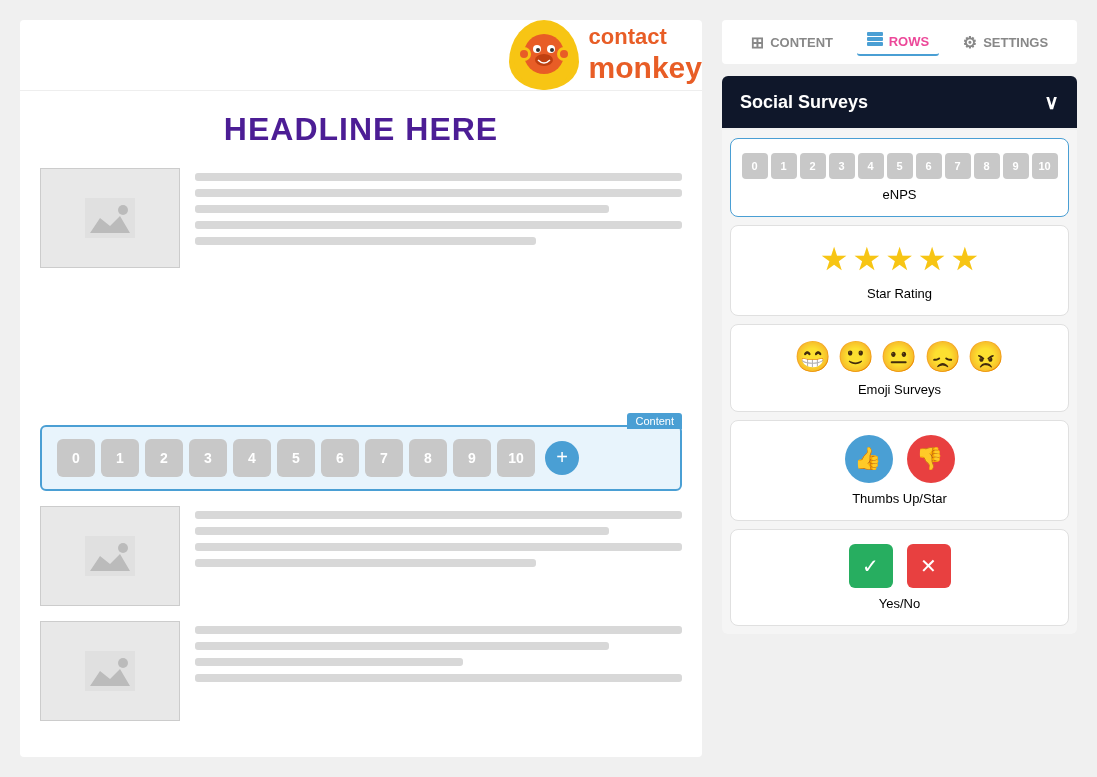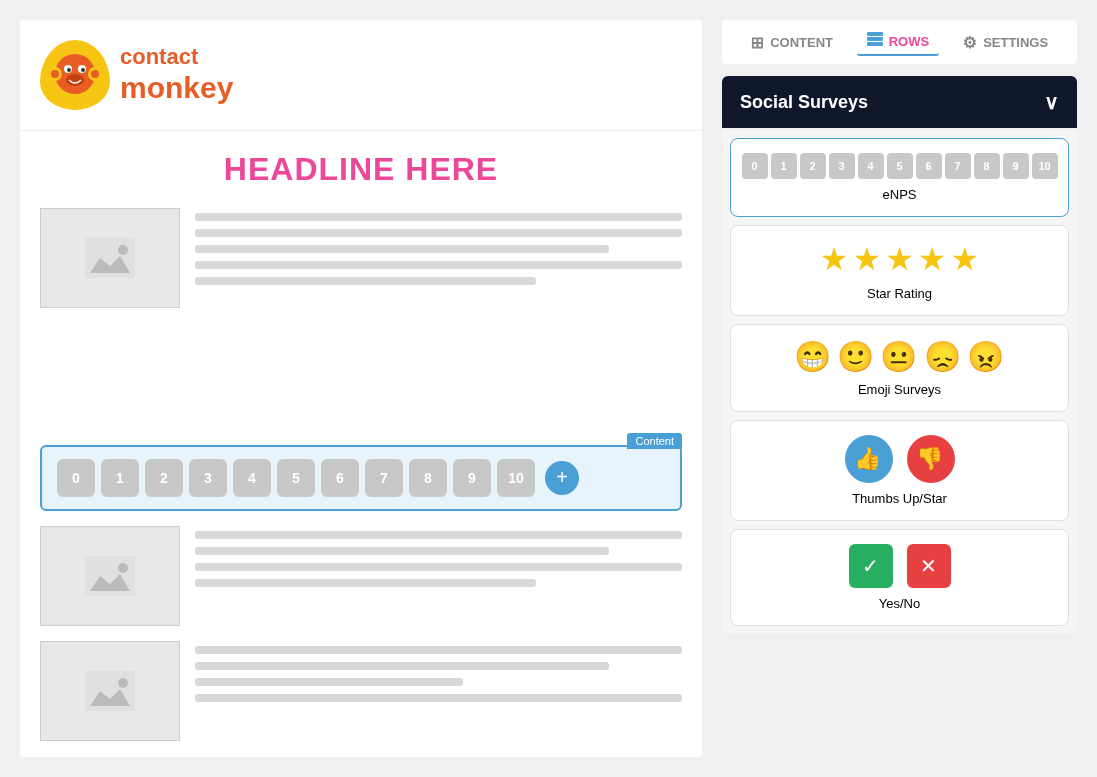--- a/index.html
+++ b/index.html
@@ -24,23 +24,22 @@
     
     .email-preview {
       flex: 1;
       background: white;
       border-radius: 4px;
       overflow: hidden;
       display: flex;
       flex-direction: column;
     }
     .email-logo-area {
-      padding: 20px;
-      display: flex;
-      justify-content: flex-start;
+      display: flex;
+      justify-content: flex-end;
       align-items: center;
       border-bottom: 1px solid #eee;
     }
     .logo-badge {
       width: 70px;
       height: 70px;
       background: #f7c514;
       border-radius: 50% 50% 50% 50% / 60% 60% 40% 40%;
       display: flex;
       align-items: center;
@@ -63,21 +62,21 @@
       color: #e85d26;
       font-size: 30px;
       font-weight: 700;
       line-height: 1.2;
     }
     .email-headline {
       padding: 20px;
       text-align: center;
       font-size: 32px;
       font-weight: 900;
-      color: #ec4899;
+      color: #4c1d95;
       letter-spacing: 1px;
     }
     .email-content-rows {
       padding: 0 20px;
       flex: 1;
       display: flex;
       flex-direction: column;
       gap: 15px;
     }
     .content-row {

